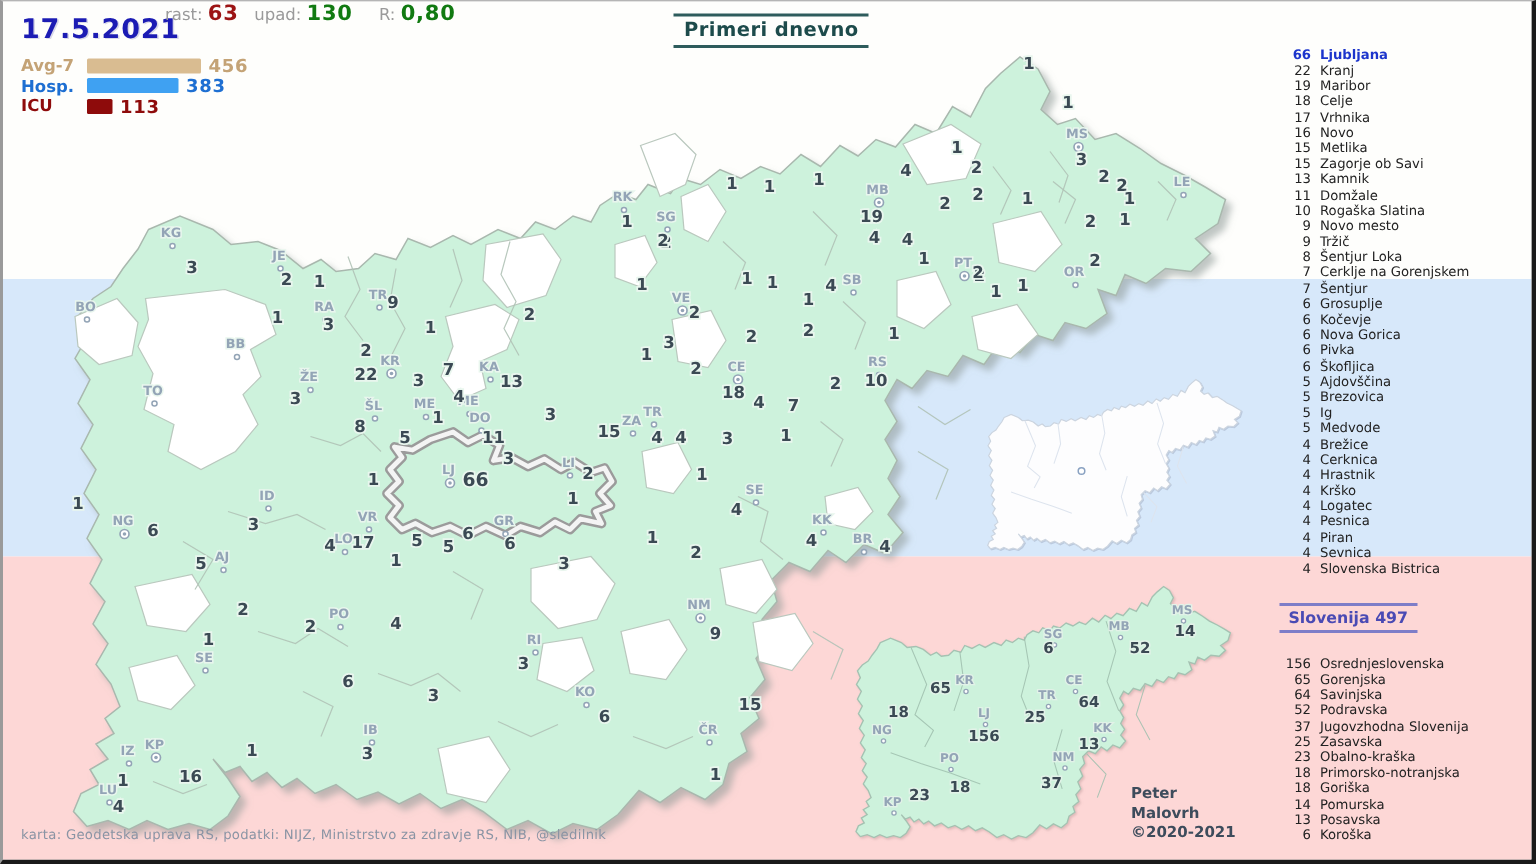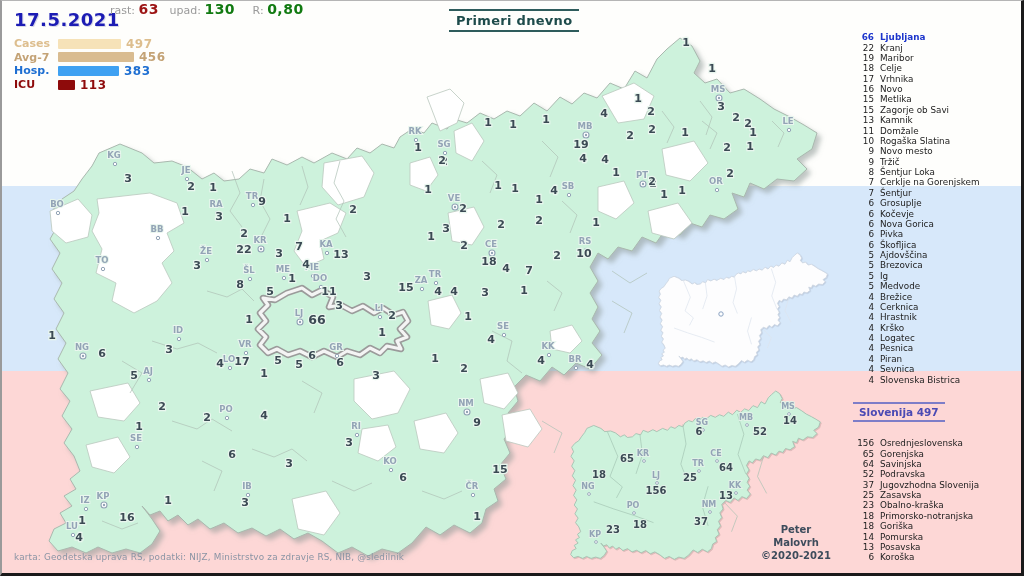--- a/index.html
+++ b/index.html
@@ -35,21 +35,21 @@
   #regionlist{left:846px;top:437px;width:172px;}
   .lrow{display:flex;height:10.38px;align-items:center;font-size:8.8px;color:#222;}
   .lrow .num{width:26px;text-align:right;margin-right:6px;color:#222;}
   .lrow.hl{color:#1c35cc;font-weight:bold;}
   .lrow.hl .num{color:#1c35cc;}
   #slobox{left:851px;top:401px;border-top:2px solid #7d7dc8;border-bottom:2px solid #7d7dc8;
           padding:2px 6px;color:#4a4ab4;font-size:10.5px;font-weight:bold;}
 
   
   #credits{left:12px;top:551px;font-size:8.8px;color:#8a94a4;letter-spacing:.2px;}
-  #author{left:752px;top:522px;width:84px;text-align:center;font-size:10px;font-weight:bold;
+  #author{left:752px;top:522px;width:84px;font-size:10px;font-weight:bold;
           color:#3d4c5c;line-height:13px;}
 
   
   .mc{font:bold 8.5px "DejaVu Sans",sans-serif;fill:#93a4b6;stroke:#e9f6ee;stroke-width:2px;paint-order:stroke;text-anchor:middle;}
   .mn{font:bold 11px "DejaVu Sans",sans-serif;fill:#3b4a54;stroke:#e9f6ee;stroke-width:2.4px;paint-order:stroke;text-anchor:middle;}
   .mn-big{font-size:12.5px;}
   .ic{font:bold 8px "DejaVu Sans",sans-serif;fill:#93a4b6;stroke:#e2f2e8;stroke-width:1.8px;paint-order:stroke;text-anchor:middle;}
   .in{font:bold 10px "DejaVu Sans",sans-serif;fill:#3b4a54;stroke:#e2f2e8;stroke-width:2px;paint-order:stroke;text-anchor:middle;}
   .mesh{stroke:#b0c2b6;stroke-width:.8;fill:none;opacity:.9;}
   .wb{fill:#ffffff;stroke:#bac8be;stroke-width:.8;}
@@ -542,25 +542,20 @@
   <div class="panel" id="topstats">
     <span>rast:</span>
     <b class="v-red">63</b>
     &nbsp;&nbsp;<span>upad:</span>
     <b class="v-green">130</b>
     &nbsp;&nbsp;&nbsp;&nbsp;<span>R:</span>
     <b class="v-green">0,80</b>
   </div>
   <div class="panel" id="bars">
       <div class="brow">
-        <span class="blab" style="color: rgb(221, 190, 142);">Cases</span>
-        <span class="bbar" style="width: 63px; background: rgb(246, 226, 184);"></span>
-        <span class="bval" style="color: rgb(221, 190, 142);">497</span>
-      </div>
-      <div class="brow">
         <span class="blab" style="color: rgb(196, 163, 118);">Avg-7</span>
         <span class="bbar" style="width: 76px; background: rgb(217, 188, 145);"></span>
         <span class="bval" style="color: rgb(196, 163, 118);">456</span>
       </div>
       <div class="brow">
         <span class="blab" style="color: rgb(30, 111, 210);">Hosp.</span>
         <span class="bbar" style="width: 61px; background: rgb(63, 161, 242);"></span>
         <span class="bval" style="color: rgb(30, 111, 210);">383</span>
       </div>
       <div class="brow">

